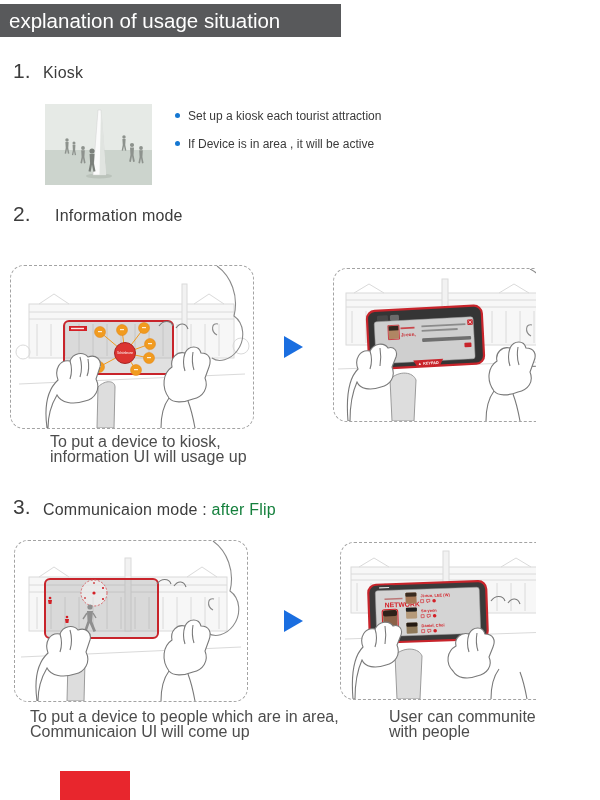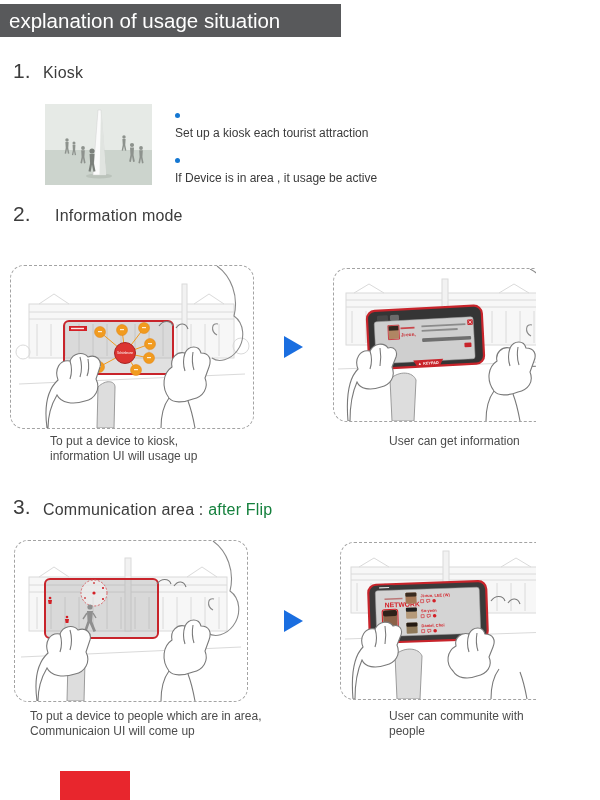--- a/index.html
+++ b/index.html
@@ -5,26 +5,26 @@
   html,body{margin:0;padding:0;background:#fff;}
   .page{position:relative;width:536px;height:800px;background:#ffffff;
         font-family:"Liberation Sans",sans-serif;overflow:hidden;}
   .abs{position:absolute;}
   .header{position:absolute;left:0;top:4px;width:341px;height:33px;background:#58595b;
           color:#fff;font-size:20.5px;line-height:33px;padding-left:9px;box-sizing:border-box;}
   .sec-num{position:absolute;font-size:21px;color:#3c3c3c;}
   .sec-title{position:absolute;font-size:16px;color:#3c3c3c;letter-spacing:.2px;}
   .sec-title .accent{color:#15803d;}
   .bullets{position:absolute;left:175px;top:109px;width:240px;}
-  .bullet-row{display:flex;gap:8px;margin-bottom:14px;align-items:flex-start;flex-direction:column;}
+  .bullet-row{display:flex;gap:8px;margin-bottom:14px;align-items:flex-start;}
   .bullet-dot{width:5px;height:5px;border-radius:50%;background:#1477d2;margin-top:4px;flex:0 0 auto;}
   .bullet-text{font-size:12px;color:#3a3a3a;}
   .panel{position:absolute;border:1.5px dashed #a3a3a3;border-radius:14px;background:#fff;overflow:hidden;}
   .panel svg{position:absolute;left:0;top:0;}
-  .caption{position:absolute;font-size:12px;color:#4c4c4c;line-height:15px;}
+  .caption{position:absolute;font-size:16px;color:#4c4c4c;line-height:15px;}
   .arrow-right{position:absolute;width:0;height:0;border-top:11px solid transparent;
                border-bottom:11px solid transparent;border-left:19px solid #1a6ee0;}
   .footer-mark{position:absolute;left:60px;top:771px;width:70px;height:29px;background:#e8262d;}
 </style>
 </head>
 <body>
 
 <div class="page">
 
   <div class="header">explanation of usage situation</div>
@@ -55,21 +55,21 @@
     </g>
   </svg>
 
   <div class="bullets">
     <div class="bullet-row">
       <span class="bullet-dot"></span>
       <span class="bullet-text">Set up a kiosk each tourist attraction</span>
     </div>
     <div class="bullet-row">
       <span class="bullet-dot"></span>
-      <span class="bullet-text">If Device is in area , it usage be active</span>
+      <span class="bullet-text">If Device is in area , it will be active</span>
     </div>
   </div>
 
   <div class="sec-num" style="left:13px;top:202px;">2.</div>
   <div class="sec-title" style="left:55px;top:207px;">Information mode</div>
 
   <div class="panel" style="left:10px;top:265px;width:242px;height:162px;">
     <svg width="242" height="162" viewBox="0 0 242 162">
       <g stroke="#dadada" fill="none" stroke-width="1">
         <rect x="18" y="38" width="205" height="54" fill="#f7f7f7"></rect>
@@ -186,26 +186,25 @@
         <path d="M176 79 C174 85 174 91 176 97 M184 78 C183 84 183 90 185 96" fill="none"></path>
       </g>
     </svg>
   </div>
 
   <div class="caption" style="left:50px;top:434px;">
     <div>To put a device to kiosk,</div>
     <div>information UI will usage up</div>
   </div>
   <div class="caption" style="left:389px;top:434px;">
-    <div>User can get information</div>
   </div>
 
   <div class="sec-num" style="left:13px;top:495px;">3.</div>
   <div class="sec-title" style="left:43px;top:501px;">
-    <span>Communication area :</span>
+    <span>Communicaion mode :</span>
     <span class="accent">after Flip</span>
   </div>
 
   <div class="panel" style="left:14px;top:540px;width:232px;height:160px;">
     <svg width="232" height="160" viewBox="0 0 232 160">
       <g stroke="#dadada" fill="none" stroke-width="1">
         <rect x="14" y="36" width="198" height="54" fill="#f7f7f7"></rect>
         <path d="M14 44H212M14 51H212"></path>
         <path d="M22 56V88M36 56V88M50 56V88M64 56V88M78 56V88M92 56V88M106 56V88M120 56V88M134 56V88M148 56V88M162 56V88M176 56V88M190 56V88M204 56V88"></path>
         <polyline points="24,36 39,26 54,36"></polyline>

